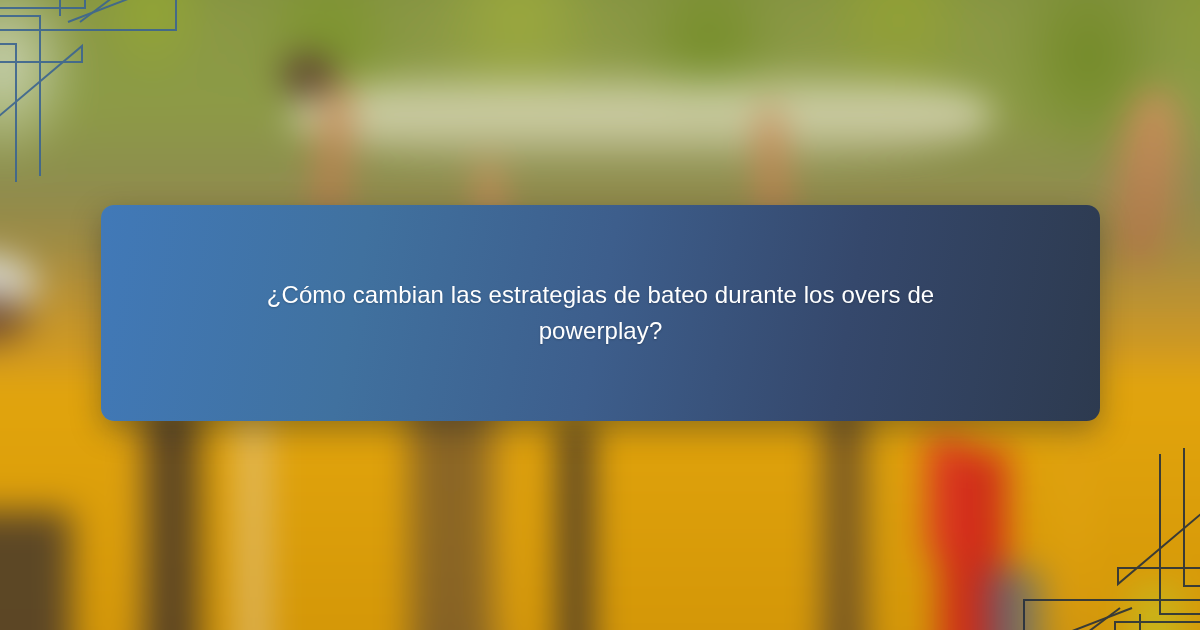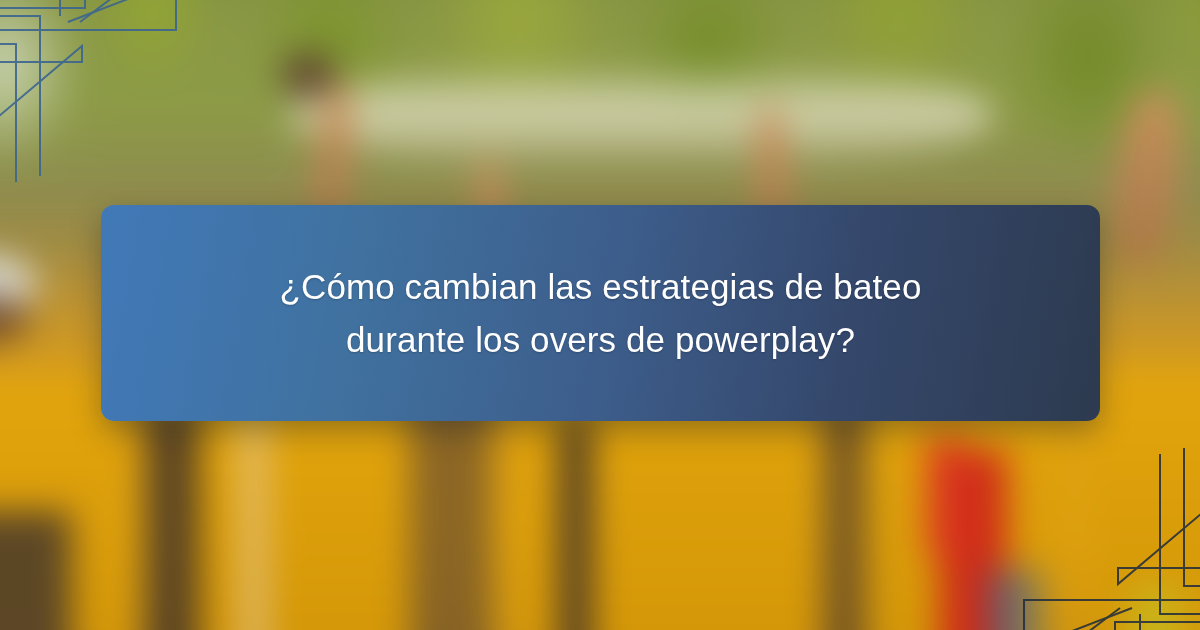--- a/index.html
+++ b/index.html
@@ -126,21 +126,21 @@
     box-shadow:0 10px 30px rgba(12,22,38,.34);
     display:flex;
     align-items:center;
     justify-content:center;
     padding:18px 60px;
     overflow:hidden;
   }
 
   .question {
     color:#ffffff;
-    font-size:35px;
+    font-size:24px;
     line-height:1.52;
     font-weight:400;
     text-align:center;
     letter-spacing:.1px;
     max-width:760px;
     text-shadow:0 1px 2px rgba(10,18,32,.25);
   }
 </style>
 </head>
 <body>

